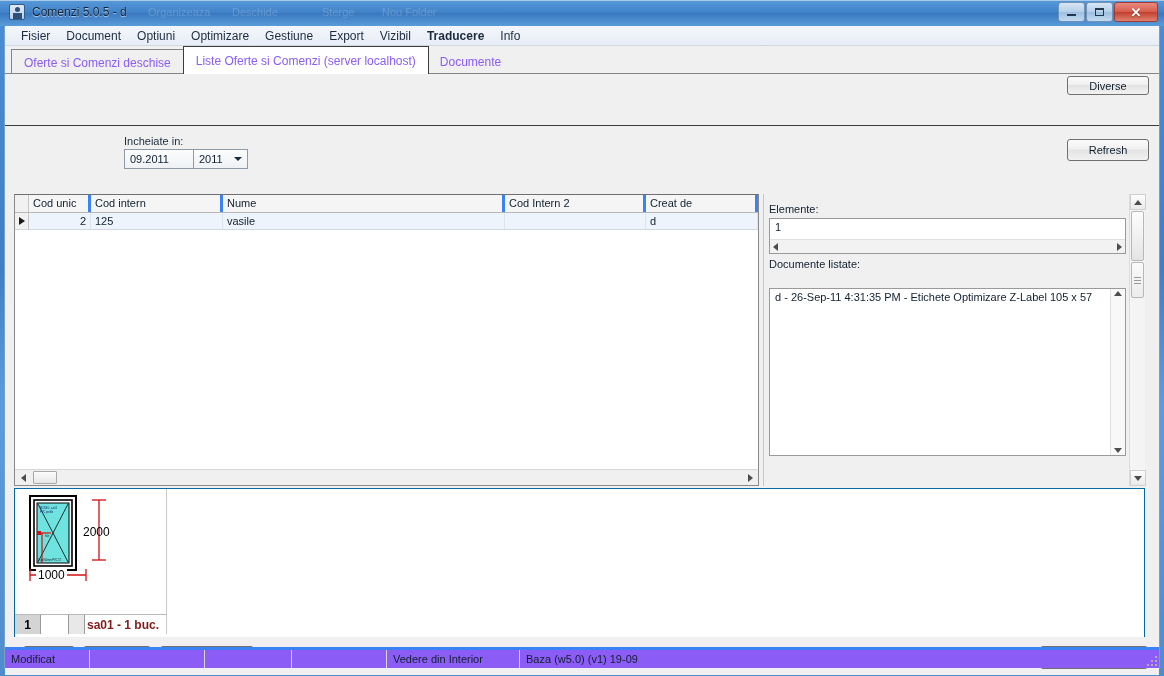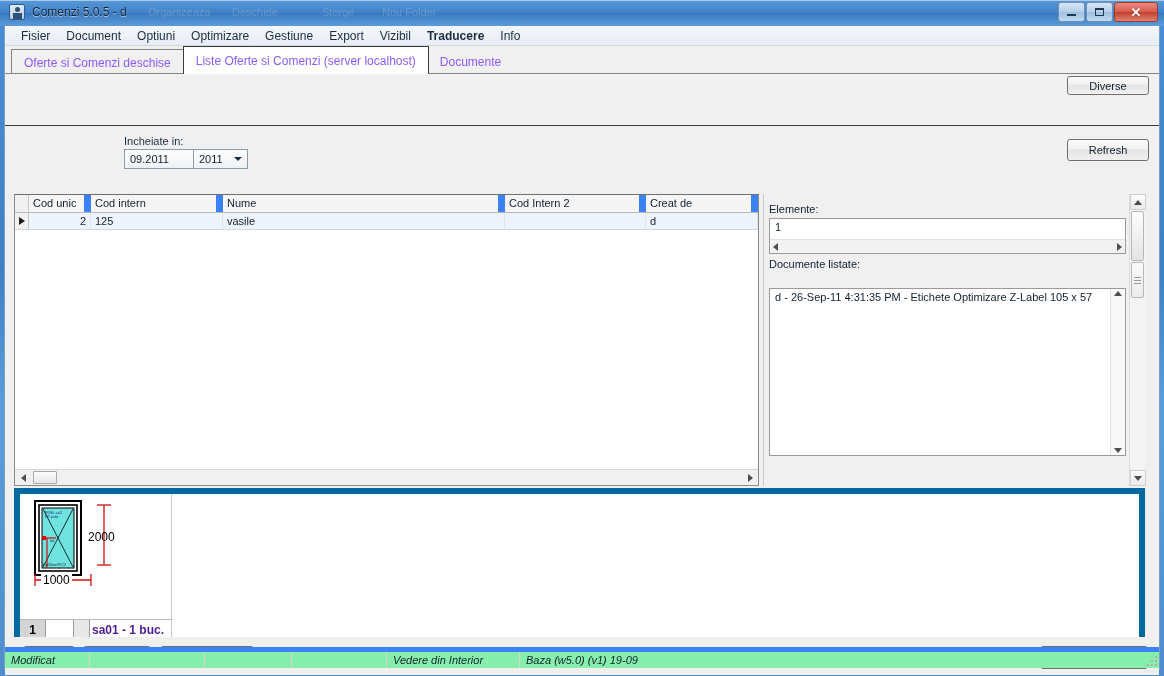--- a/index.html
+++ b/index.html
@@ -205,21 +205,21 @@
     overflow: hidden;
   }
   .grid-head {
     display: flex; height: 18px; align-items: stretch;
     background: #f5f5f5;
     border-bottom: 1px solid #b8b8b8;
     font-size: 11px; color: #11202f;
   }
   .grid-head .indicator-col { width: 14px; border-right: 1px solid #c6c6c6; background: #f1f1f1; }
   .grid-head .hcell {
-    border-right: 7px solid #3b82f6;
+    border-right: 3px solid #3b82f6;
     padding: 2px 4px 0 4px;
     white-space: nowrap; overflow: hidden;
   }
   .grid-row {
     display: flex; height: 17px; align-items: stretch;
     font-size: 11px; color: #11202f;
     background: #eef4fb;
     border-bottom: 1px solid #cfd9e4;
   }
   .grid-row .indicator-col {
@@ -298,21 +298,21 @@
     border: 1px solid #b7b7b7; border-radius: 2px;
     display: flex; align-items: center; justify-content: center;
   }
   .grip-lines { width: 7px; }
   .grip-lines i { display: block; height: 1px; background: #9a9a9a; margin: 2px 0; }
 
   
   .preview-area {
     position: absolute; left: 9px; top: 462px;
     width: 1131px; height: 173px;
-    background: #ffffff; border: 6px solid #0369a1;
+    background: #ffffff; border: 1px solid #0369a1;
   }
   .preview-cell {
     position: absolute; left: 0; top: 0; width: 152px; height: 145px;
     background: #ffffff; border-right: 1px solid #c9c9c9;
   }
   .drawing { position: absolute; left: 14px; top: 6px; }
   .dim-v { position: absolute; left: 73px; top: 8px; }
   .dim-label {
     position: absolute; font-size: 12px; color: #000; white-space: nowrap;
   }
@@ -323,34 +323,34 @@
     border-top: 1px solid #b9b9b9;
     font-size: 12px;
   }
   .item-num {
     width: 26px; background: #d4d4d4; border-right: 1px solid #9a9a9a;
     display: flex; align-items: center; justify-content: center;
     font-weight: bold; color: #000;
   }
   .item-box { width: 28px; background: #fff; border-right: 1px solid #9a9a9a; }
   .item-box2 { width: 16px; background: #e8e8e8; border-right: 1px solid #9a9a9a; }
-  .item-text { flex: 1; display: flex; align-items: center; padding-left: 2px; font-weight: bold; color: #4c1d95; }
+  .item-text { flex: 1; display: flex; align-items: center; padding-left: 2px; font-weight: bold; color: #7f1d1d; }
 
   
   .bottom-bar {
     position: absolute; left: 0; top: 611px; width: 100%; height: 38px;
     background: #f0f0f0;
   }
 
   
   .statusbar {
     position: absolute; left: 0; bottom: 0; width: 100%; height: 21px;
-    background: #86efac; border-top: 5px solid #3b82f6;
+    background: #8b5cf6; border-top: 3px solid #3b82f6;
     display: flex; align-items: stretch;
-    font-size: 11px; color: #11202f; font-style: italic;
+    font-size: 11px; color: #11202f;
   }
   .sb-cell {
     display: flex; align-items: center; padding-left: 6px;
     border-right: 1px solid #d8d4d2; white-space: nowrap; overflow: hidden;
   }
   .sizer {
     position: absolute; right: 2px; bottom: 2px; width: 12px; height: 12px;
   }
   .sizer i { position: absolute; background: #b3afad; }
 </style>

